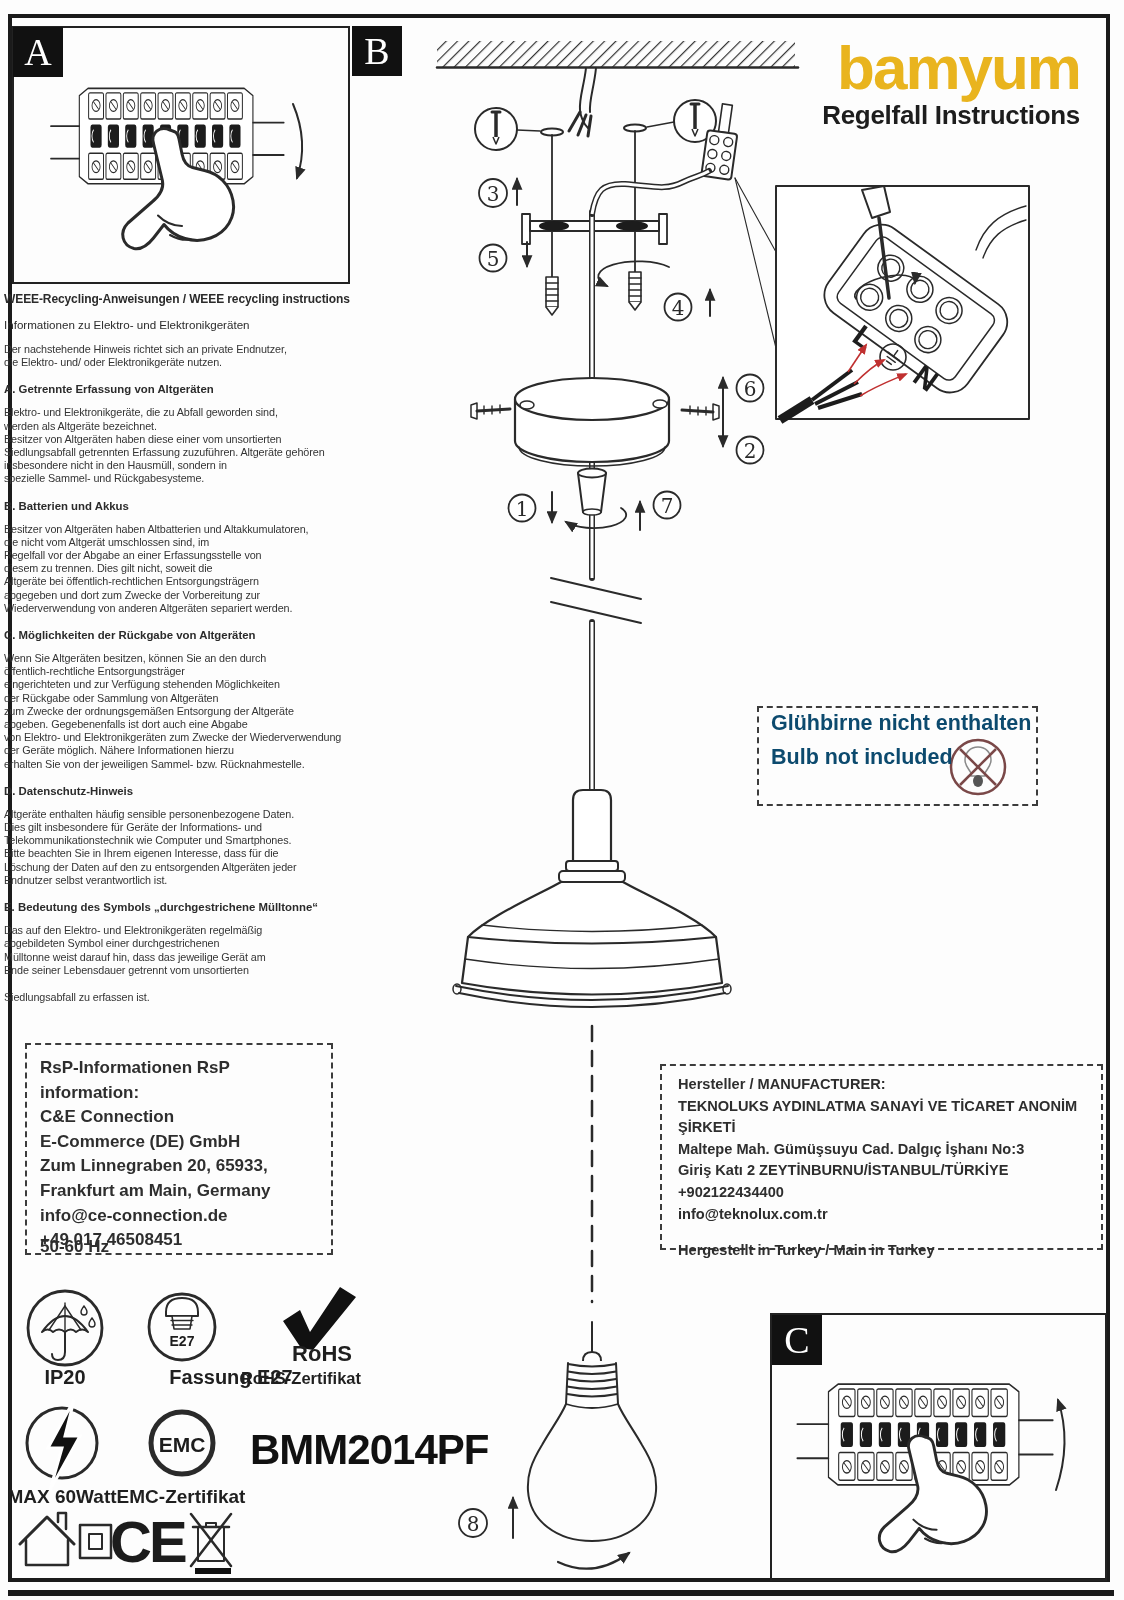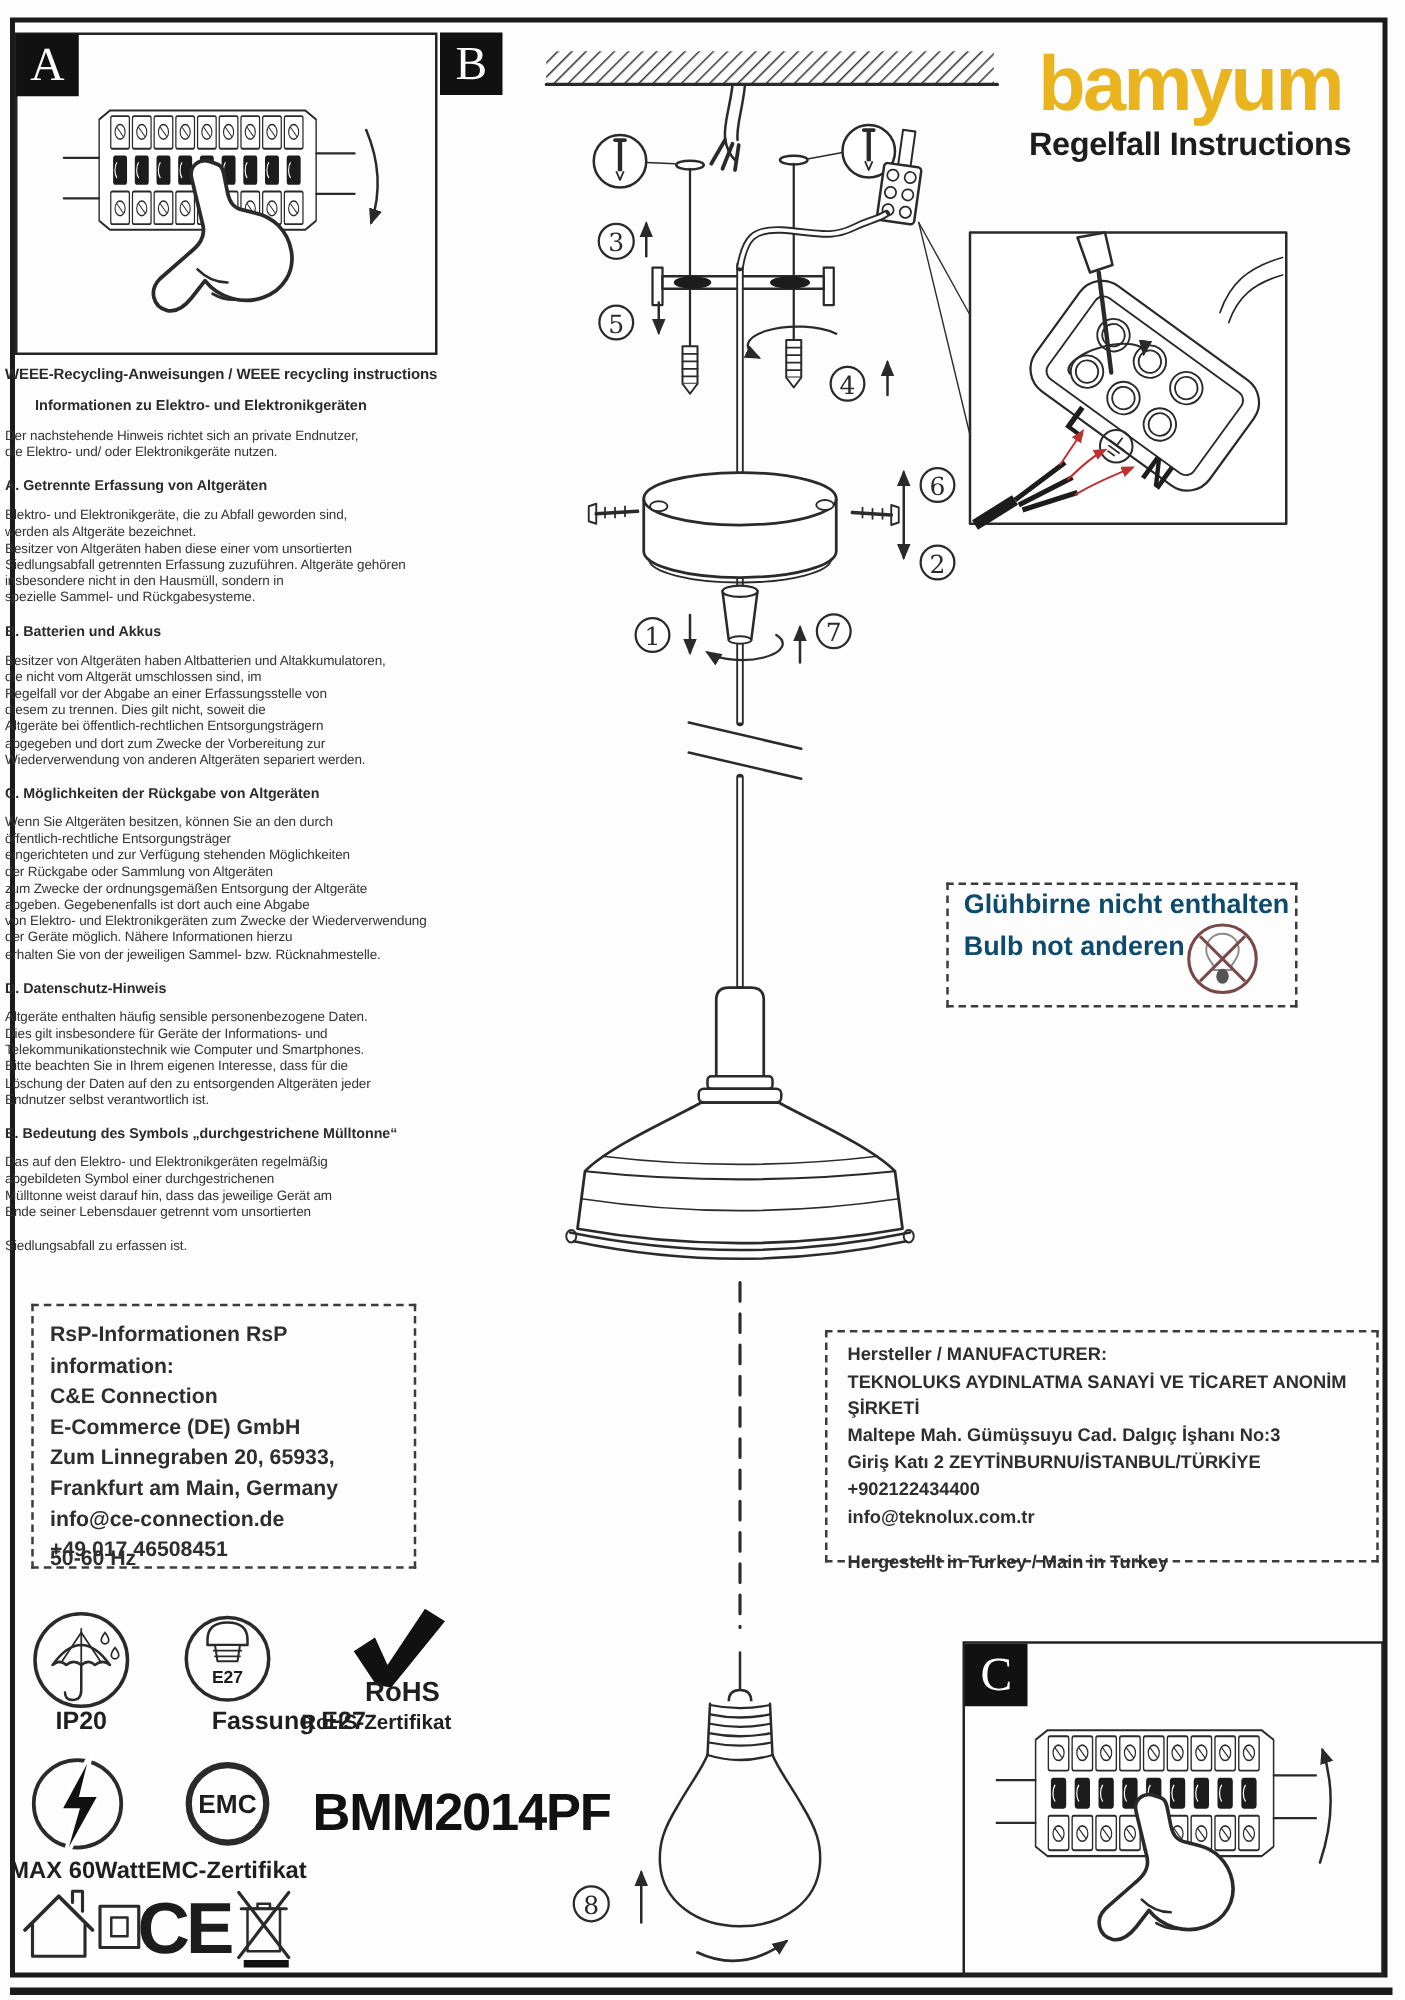--- a/index.html
+++ b/index.html
@@ -9,26 +9,26 @@
   .bottom-line2{left:8px;top:1590px;width:1106px;height:6px;background:#1b1b1b;z-index:1;}
   .panel-box{border:2.5px solid #222;box-sizing:border-box;z-index:1;background:transparent;}
   .label-sq{width:50px;height:50px;background:#111;color:#fff;display:flex;align-items:center;justify-content:center;
             font-family:"Liberation Serif",serif;font-size:38px;font-weight:400;z-index:4;}
   .dash-box{border:2.5px dashed #3c3c3c;box-sizing:border-box;z-index:1;}
   svg.art{left:0;top:0;z-index:2;}
   .txt{z-index:3;}
   
   .weee{left:4px;top:292px;width:416px;z-index:3;}
   .weee .w-title{font-size:12px;font-weight:bold;margin-bottom:12px;letter-spacing:-0.1px;}
-  .weee .w-sub{font-size:11.6px;font-weight:bold;margin-bottom:12px;margin-left:24px;}
+  .weee .w-sub{font-size:11.6px;font-weight:normal;margin-bottom:12px;}
   .weee .h{font-size:11.4px;font-weight:bold;margin:14px 0 11px 0;}
   .weee .p{font-size:10.8px;line-height:13.2px;white-space:pre-line;color:#343434;letter-spacing:-0.1px;}
   .weee .f{margin-top:14px;}
   
-  .brand{left:800px;top:36px;width:304px;text-align:center;z-index:3;}
+  .brand{left:776px;top:36px;width:304px;text-align:right;z-index:3;}
   .brand .logo{font-size:62px;font-weight:bold;letter-spacing:-2px;line-height:64px;}
   .brand .sub{font-size:26px;font-weight:600;color:#1d1d1d;line-height:31px;letter-spacing:-0.3px;}
   
   .notice-line{font-size:21.5px;font-weight:600;color:#0c4a6e;z-index:3;}
   
   .rsp-text{left:40px;top:1056px;width:290px;font-size:17px;font-weight:bold;line-height:24.6px;white-space:pre-line;z-index:3;color:#2e2e2e;}
   .rsp-hz{left:40px;top:1237px;font-size:17px;font-weight:bold;z-index:3;color:#2e2e2e;}
   .man{left:678px;top:1074px;width:420px;z-index:3;color:#2e2e2e;}
   .man .t{font-size:14.6px;font-weight:bold;line-height:21.6px;}
   .man .lines{font-size:14.6px;font-weight:bold;line-height:21.6px;white-space:pre-line;}
@@ -451,21 +451,21 @@
     <div class="p f">Siedlungsabfall zu erfassen ist.</div>
   </div>
 
   <div class="abs brand txt">
     <div class="logo" id="brand-logo" style="color: rgb(233, 180, 30);">bamyum</div>
     <div class="sub">Regelfall Instructions</div>
   </div>
 
   <div class="abs dash-box" style="left:757px;top:706px;width:281px;height:100px;"></div>
   <div class="abs notice-line" style="left:771px;top:711px;">Glühbirne nicht enthalten</div>
-  <div class="abs notice-line" style="left:771px;top:745px;">Bulb not anderen</div>
+  <div class="abs notice-line" style="left:771px;top:745px;">Bulb not included</div>
 
   <div class="abs dash-box" style="left:25px;top:1043px;width:308px;height:212px;"></div>
   <div class="abs rsp-text txt">RsP-Informationen RsP information:
 C&amp;E Connection
 E-Commerce (DE) GmbH
 Zum Linnegraben 20, 65933,
 Frankfurt am Main, Germany
 info@ce-connection.de
 +49 017 46508451</div>
   <div class="abs rsp-hz txt">50-60 Hz</div>

